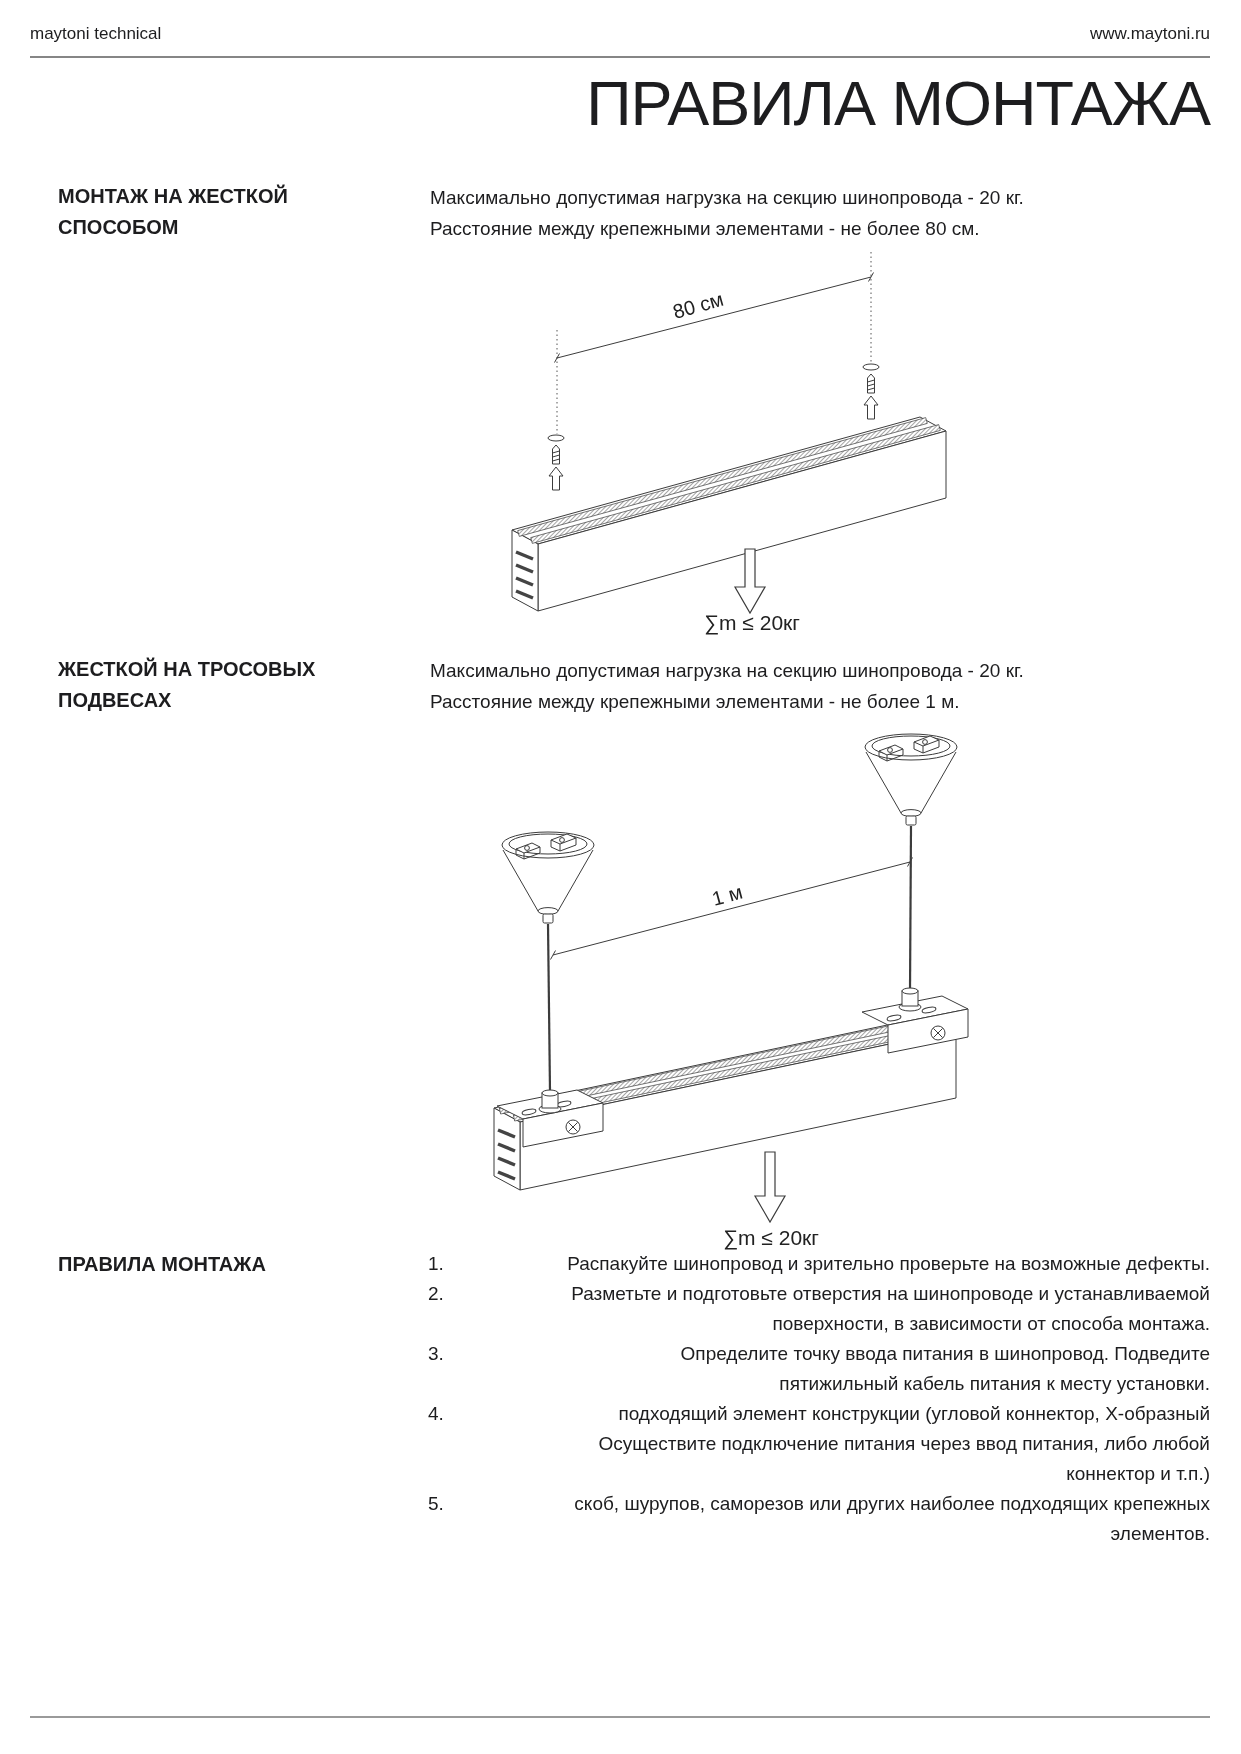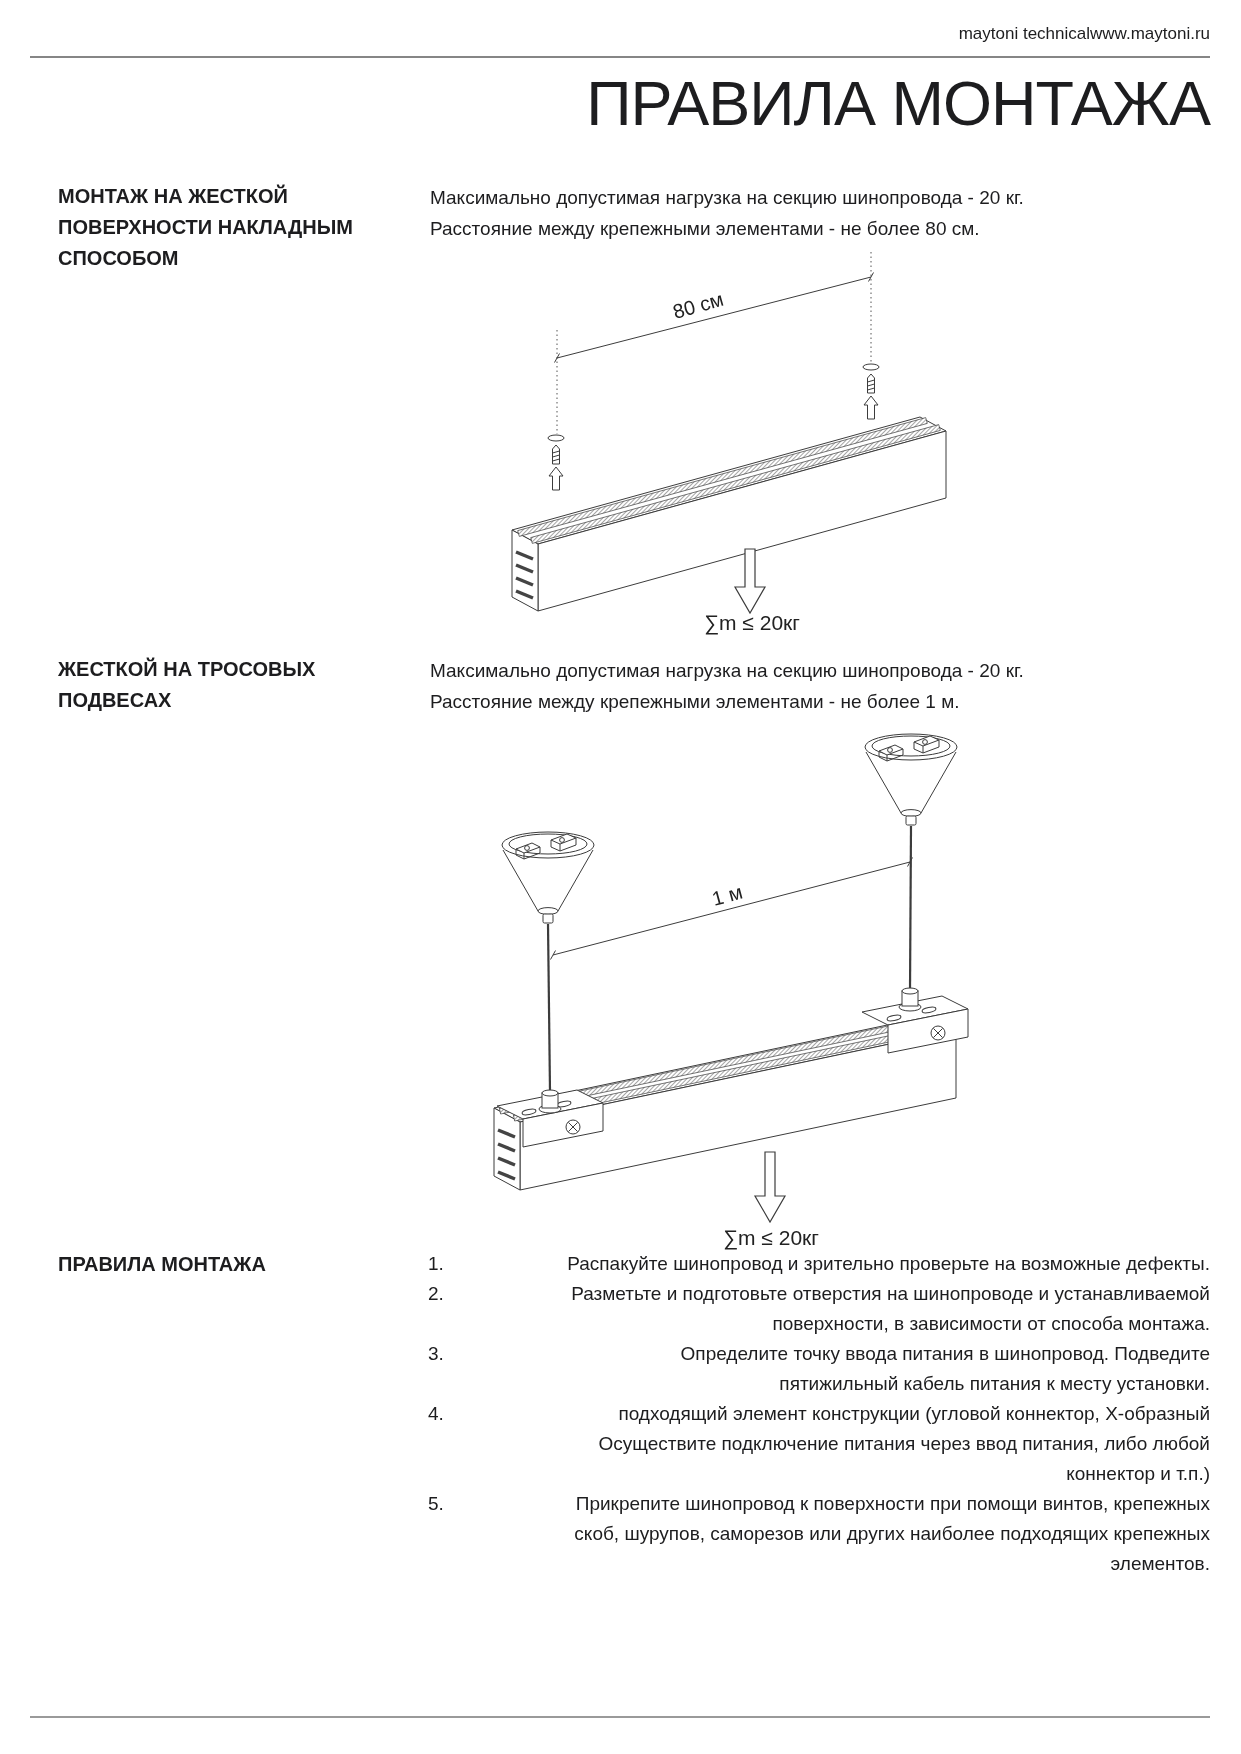--- a/index.html
+++ b/index.html
@@ -6,21 +6,21 @@
   .page{
     position:relative;
     width:1241px;height:1754px;
     background:#ffffff;
     font-family:"Liberation Sans",sans-serif;
     color:#1d1d1f;
     overflow:hidden;
   }
   .abs{position:absolute;}
   
-  .hdr{top:24px;left:30px;right:31px;display:flex;justify-content:flex-end;
+  .hdr{top:24px;left:30px;right:31px;display:flex;justify-content:space-between;
        font-size:17px;line-height:20px;color:#1d1d1f;}
   .rule{height:2px;background:#868686;}
   .rule-top{top:56px;left:30px;right:31px;}
   .rule-bottom{top:1716px;left:30px;right:31px;height:1.5px;background:#9a9a9a;}
   
   .title{top:70px;right:31px;font-size:63px;line-height:1.05;font-weight:400;
          letter-spacing:-1px;white-space:nowrap;margin:0;}
   
   .sec-head{left:30px;width:370px;font-size:20px;font-weight:bold;line-height:31px;}
   .sec-head div{white-space:nowrap;margin-left:28px;}
@@ -58,21 +58,20 @@
   <div class="abs hdr">
     <span>maytoni technical</span>
     <span>www.maytoni.ru</span>
   </div>
   <div class="abs rule rule-top"></div>
 
   <h1 class="abs title">ПРАВИЛА МОНТАЖА</h1>
 
   <div class="abs sec-head s1">
     <div>МОНТАЖ НА ЖЕСТКОЙ</div>
-    <div>ПОВЕРХНОСТИ НАКЛАДНЫМ</div>
     <div>СПОСОБОМ</div>
   </div>
   <div class="abs sec-body b1">
     <div>Максимально допустимая нагрузка на секцию шинопровода - 20 кг.</div>
     <div>Расстояние между крепежными элементами - не более 80 см.</div>
   </div>
 
   <svg class="abs diagram d1" width="660" height="425" viewBox="430 225 660 425">
     <defs>
       <pattern id="hatch" width="3" height="3" patternUnits="userSpaceOnUse" patternTransform="rotate(45)">
@@ -251,21 +250,20 @@
       <span>4.</span>
       <div class="lines">
         <div>подходящий элемент конструкции (угловой коннектор, Х-образный</div>
         <div>Осуществите подключение питания через ввод питания, либо любой</div>
         <div>коннектор и т.п.)</div>
       </div>
     </li>
     <li>
       <span>5.</span>
       <div class="lines">
-        <div>Прикрепите шинопровод к поверхности при помощи винтов, крепежных</div>
         <div>скоб, шурупов, саморезов или других наиболее подходящих крепежных</div>
         <div>элементов.</div>
       </div>
     </li>
   </ol>
 
 
   <div class="abs rule rule-bottom"></div>
 </div>
 

